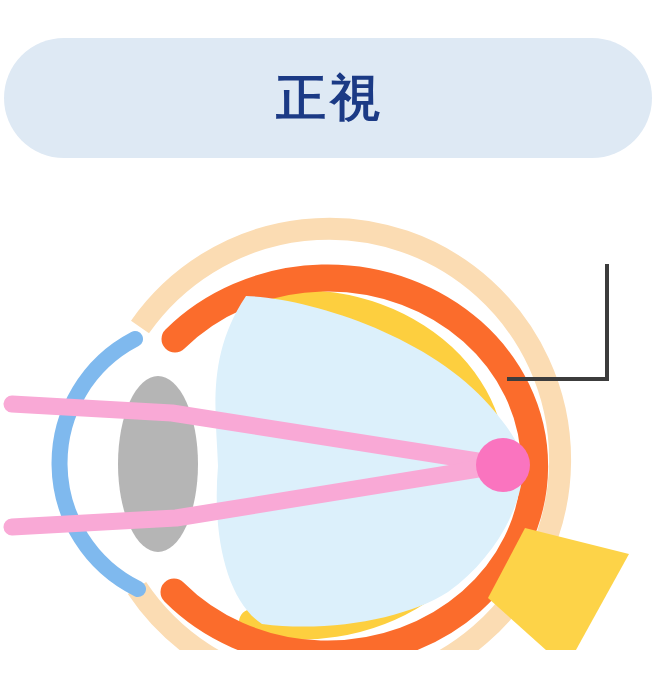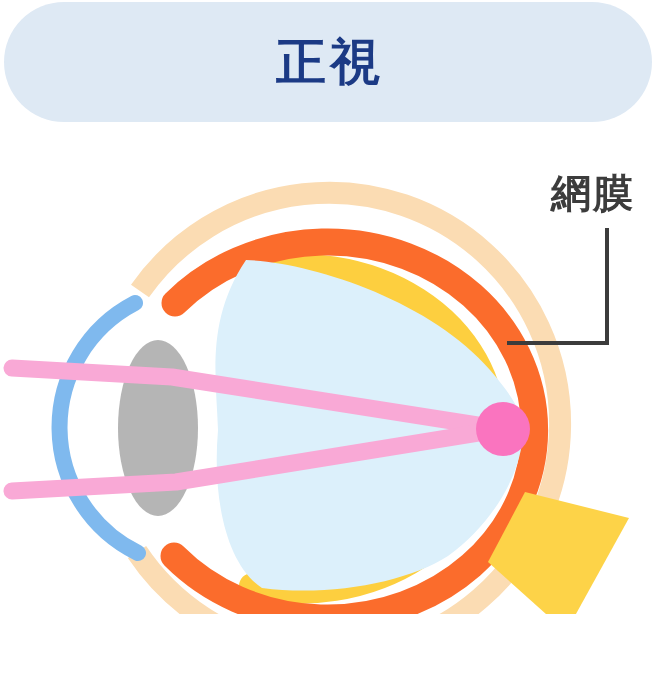--- a/index.html
+++ b/index.html
@@ -7,20 +7,21 @@
     padding: 0;
     background: #ffffff;
     font-family: "Liberation Sans", sans-serif;
   }
   .stage {
     position: relative;
     width: 656px;
     height: 614px;
     background: #ffffff;
     overflow: hidden;
+    margin-top: 36px;
   }
   .banner {
     position: absolute;
     left: 4px;
     top: 2px;
     width: 648px;
     height: 120px;
     border-radius: 60px;
     display: flex;
     align-items: center;
@@ -81,15 +82,14 @@
     <path d="M 12 368 L 172 377 L 503 429" fill="none" stroke-width="17" stroke-linecap="round" stroke-linejoin="round" stroke="#F9A9D6"></path>
     <path d="M 12 491 L 176 482 L 503 429" fill="none" stroke-width="17" stroke-linecap="round" stroke-linejoin="round" stroke="#F9A9D6"></path>
 
     <circle cx="503" cy="429" r="27" stroke="none" fill="#FA74BF"></circle>
 
     <path d="M 525 492 L 629 518 L 566 632 L 488 562 Z" stroke="none" fill="#FDD348"></path>
 
     <path d="M 607 228 L 607 343 L 507 343" fill="none" stroke-width="4" stroke-linecap="butt" stroke-linejoin="miter" stroke="#3C3C3C"></path>
   </svg>
 
-  <div class="retina-label" style="color: rgb(60, 60, 60);">網膜</div>
 
 </div>
 
 </body></html>

